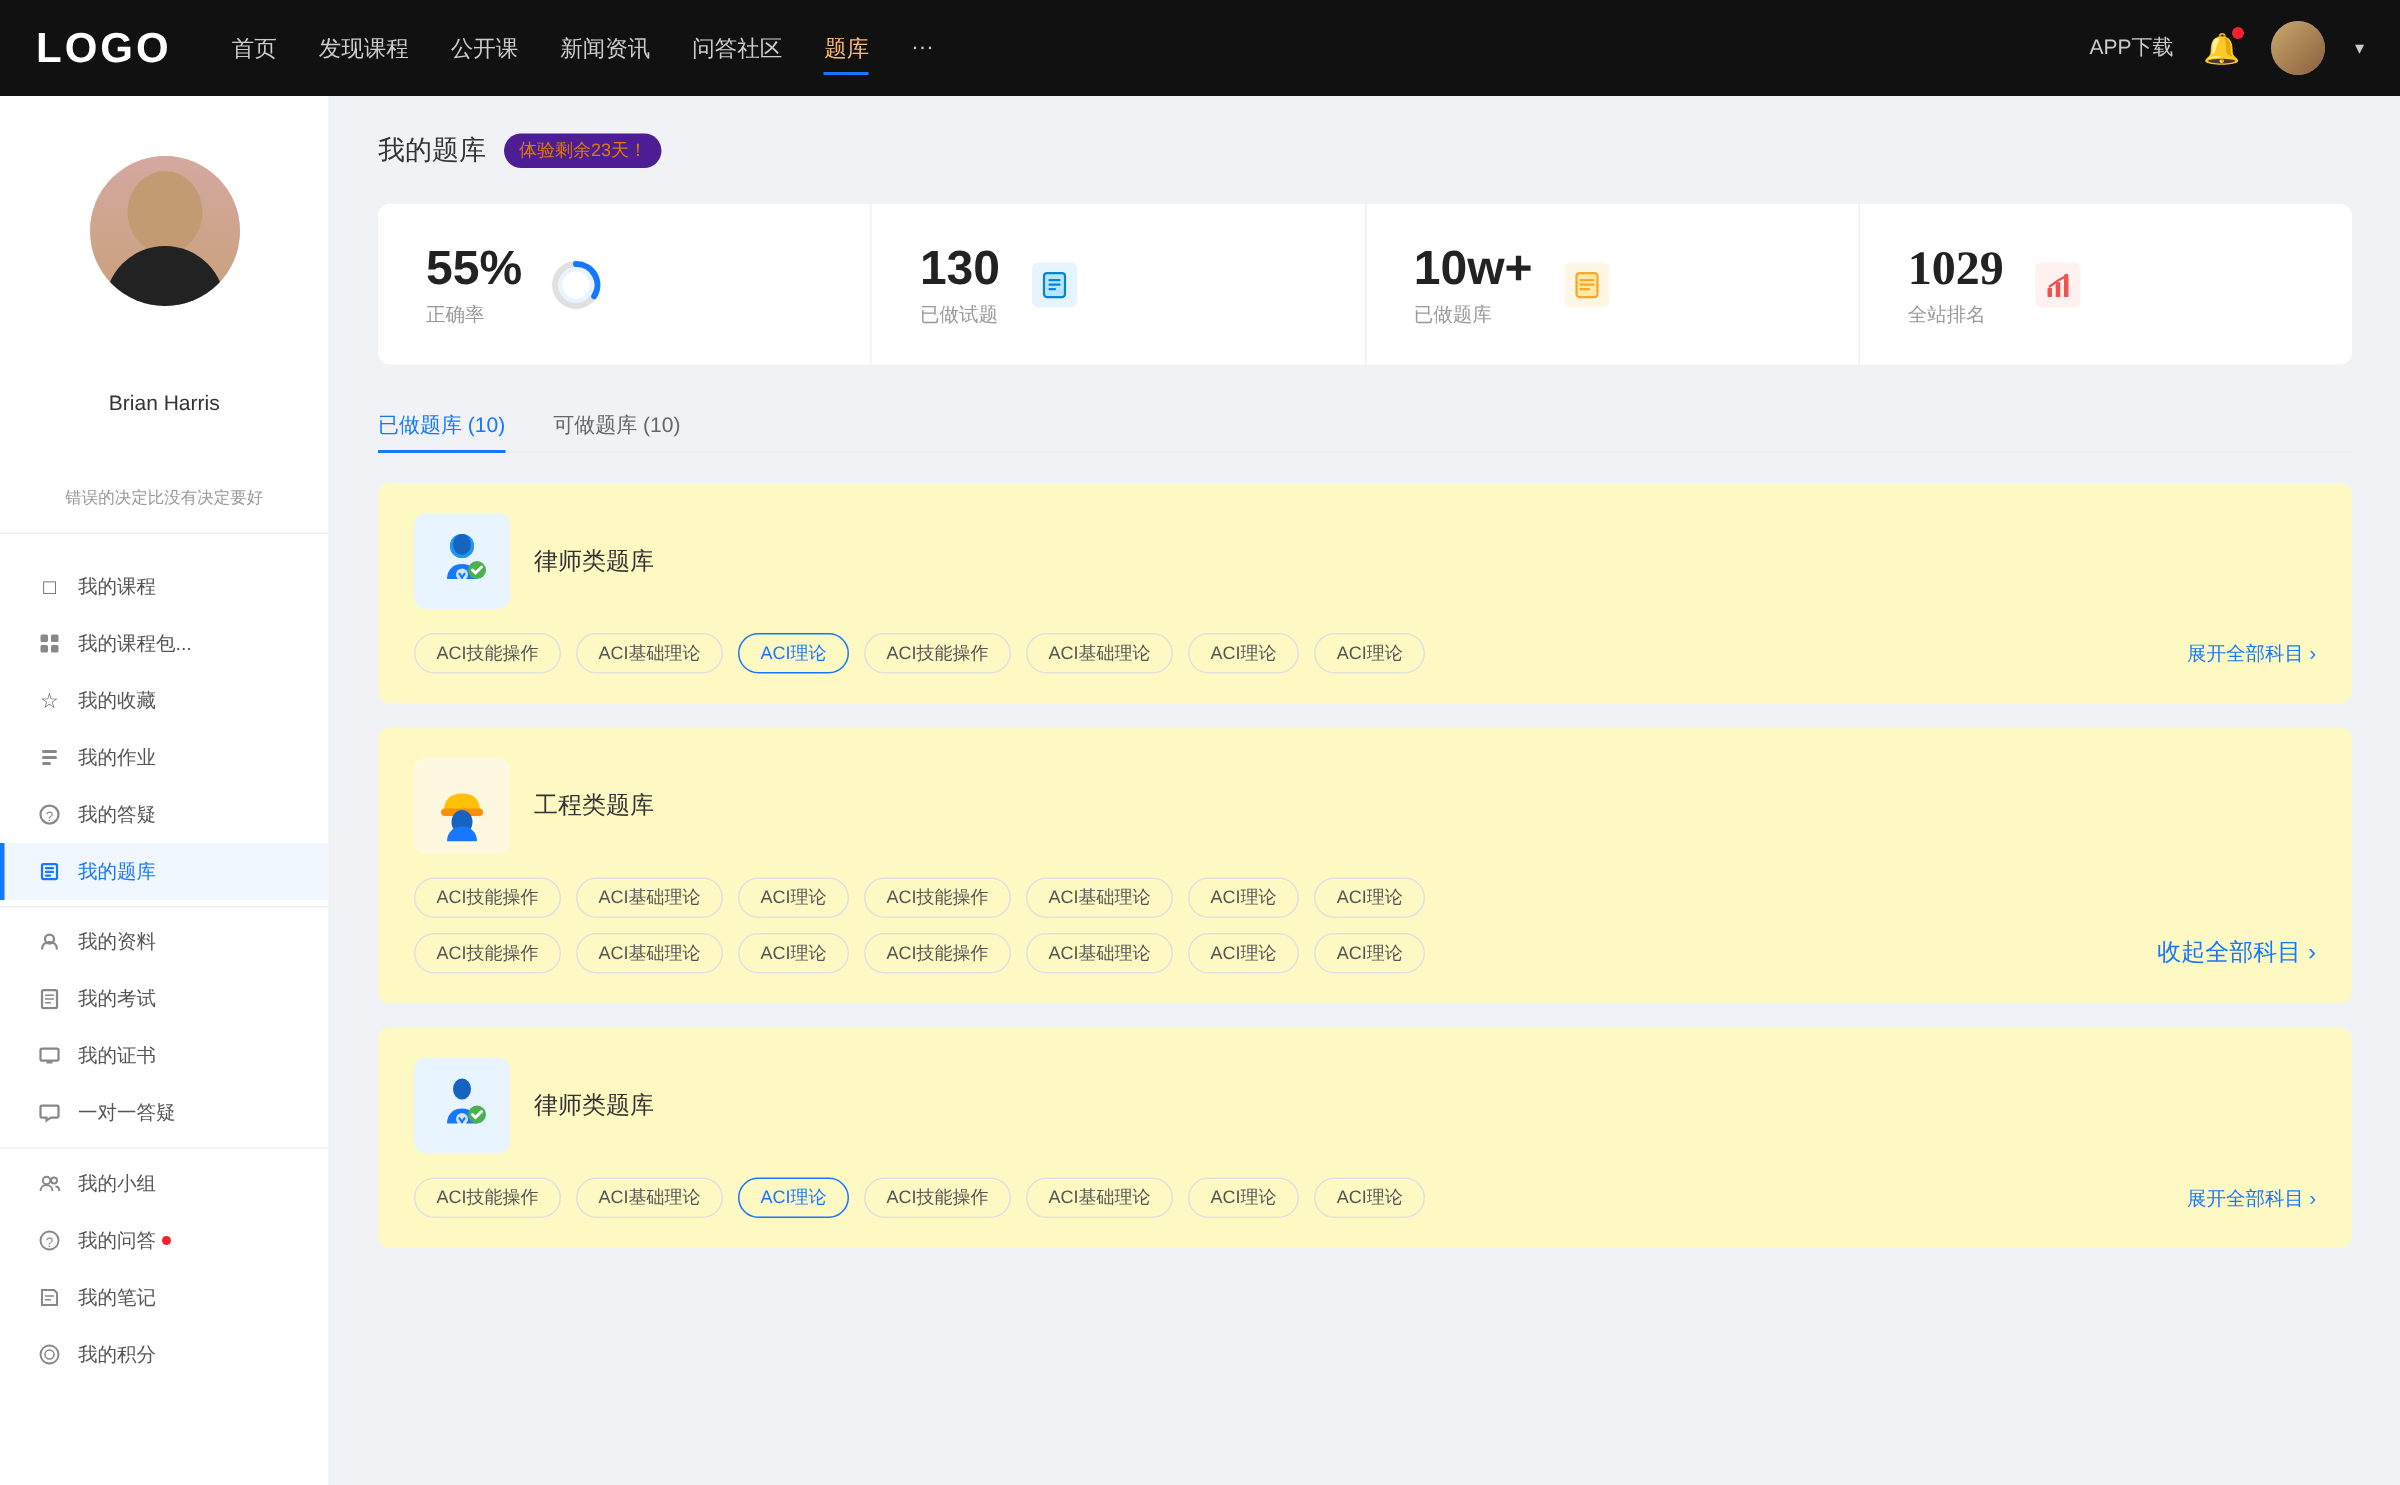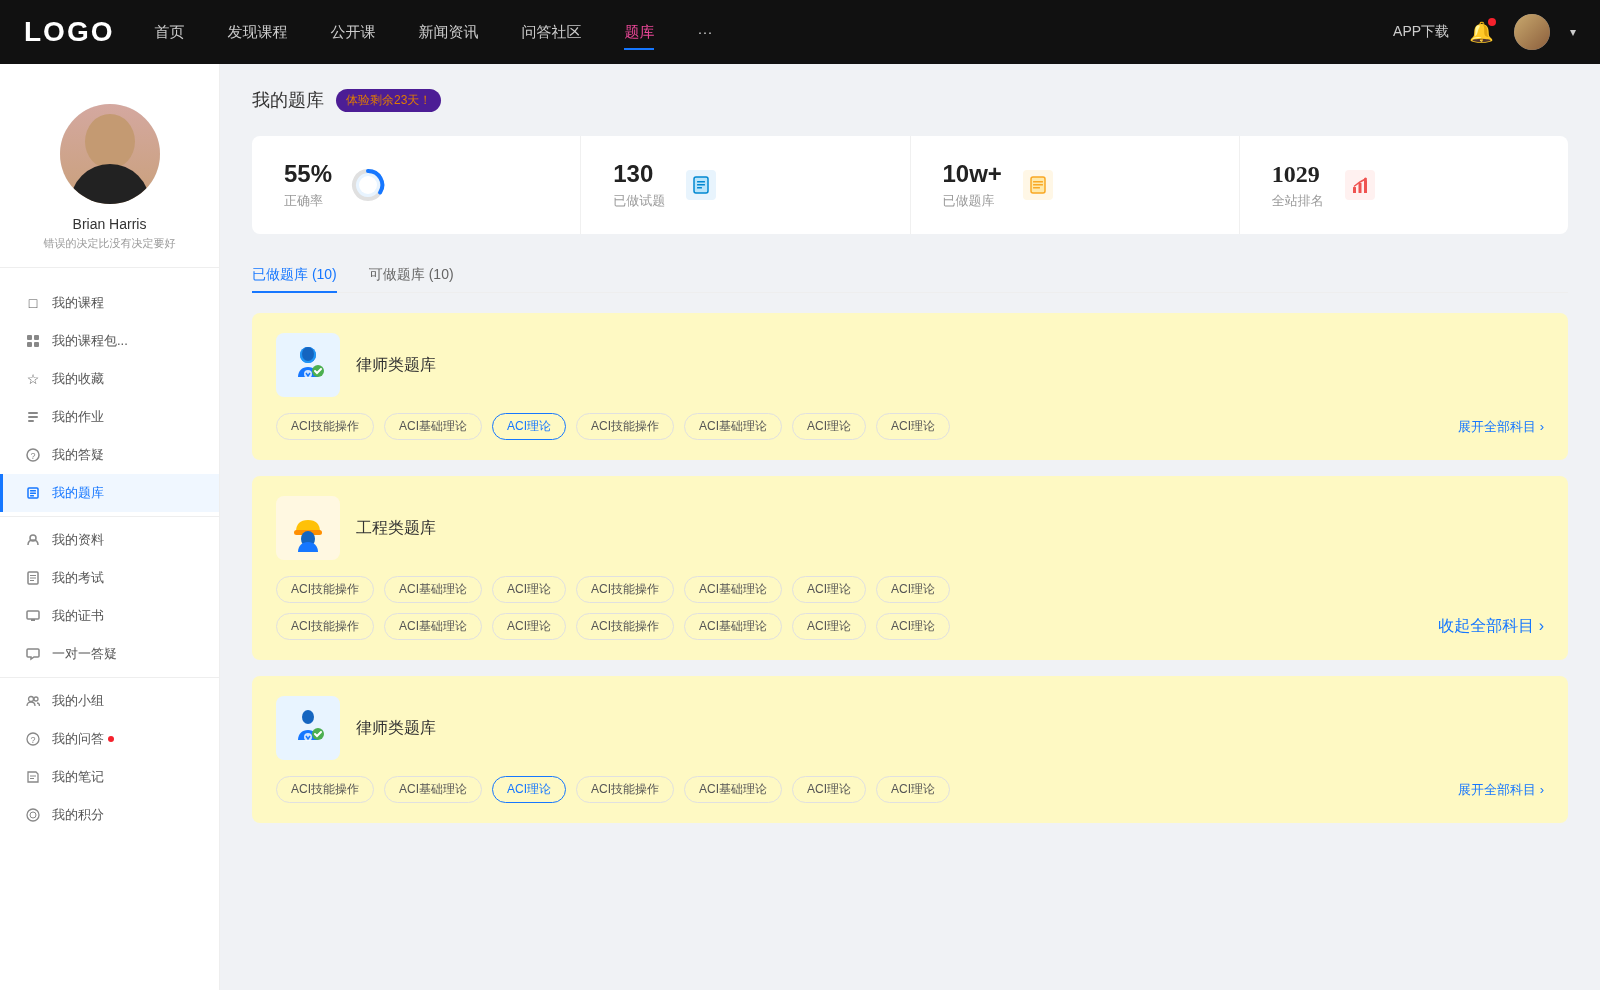--- a/index.html
+++ b/index.html
@@ -19,32 +19,32 @@
     .navbar-logo {
       color: #fff;
       font-size: 28px;
       font-weight: bold;
       letter-spacing: 2px;
       margin-right: 40px;
     }
     .navbar-nav {
       display: flex;
       align-items: flex-start;
-      gap: 43px;
+      gap: 28px;
       flex: 1;
     }
     .nav-item {
       color: #ccc;
       cursor: pointer;
       font-size: 15px;
       padding: 4px 0;
       position: relative;
     }
     .nav-item.active {
-      color: #ec4899;
+      color: #fdba74;
     }
     .nav-item.active::after {
       content: '';
       position: absolute;
       bottom: -4px;
       left: 0; right: 0;
       height: 2px;
       background: #1677ff;
     }
     .navbar-right {
@@ -106,20 +106,21 @@
       border-right: 1px solid #eee;
       padding-top: 20px;
     }
     .sidebar-profile {
       display: flex;
       flex-direction: column;
       align-items: center;
       padding: 20px 16px 16px;
       border-bottom: 1px solid #eee;
       margin-bottom: 8px;
+      gap: 44px;
     }
     .avatar-circle {
       width: 100px; height: 100px;
       border-radius: 50%;
       background: #e8e8e8;
       overflow: hidden;
       margin-bottom: 12px;
       display: flex; align-items: center; justify-content: center;
     }
     .avatar-inner {
@@ -239,21 +240,21 @@
     .stat-item {
       flex: 1;
       padding: 24px 32px;
       border-right: 1px solid #f0f0f0;
       display: flex;
       align-items: center;
       gap: 16px;
     }
     .stat-item:last-child { border-right: none; font-family: Liberation Serif, serif; }
     .stat-value {
-      font-size: 24px;
+      font-size: 32px;
       font-weight: 600;
       color: #222;
     }
     .stat-label {
       font-size: 13px;
       color: #999;
       margin-top: 4px;
     }
     .stat-icon {
       width: 40px; height: 40px;

